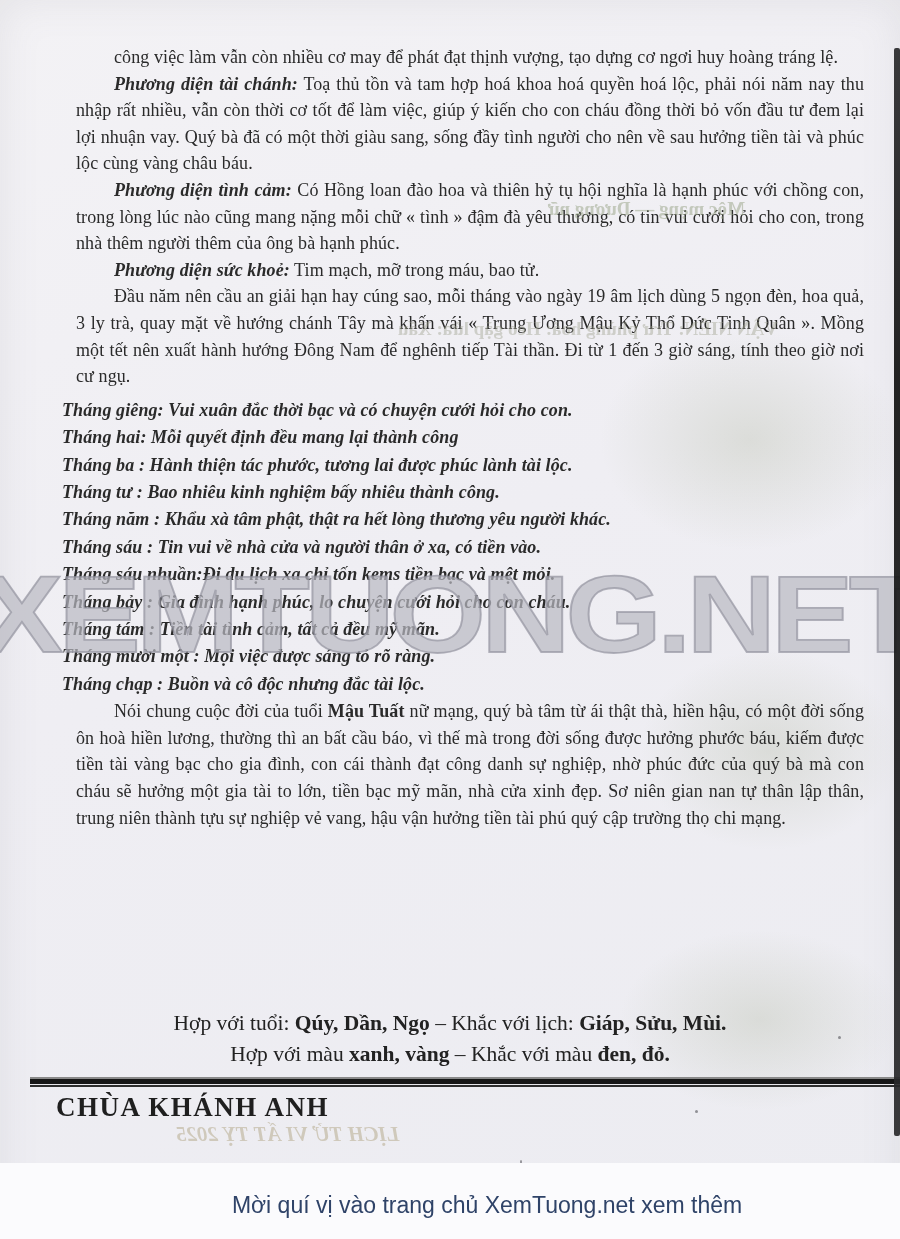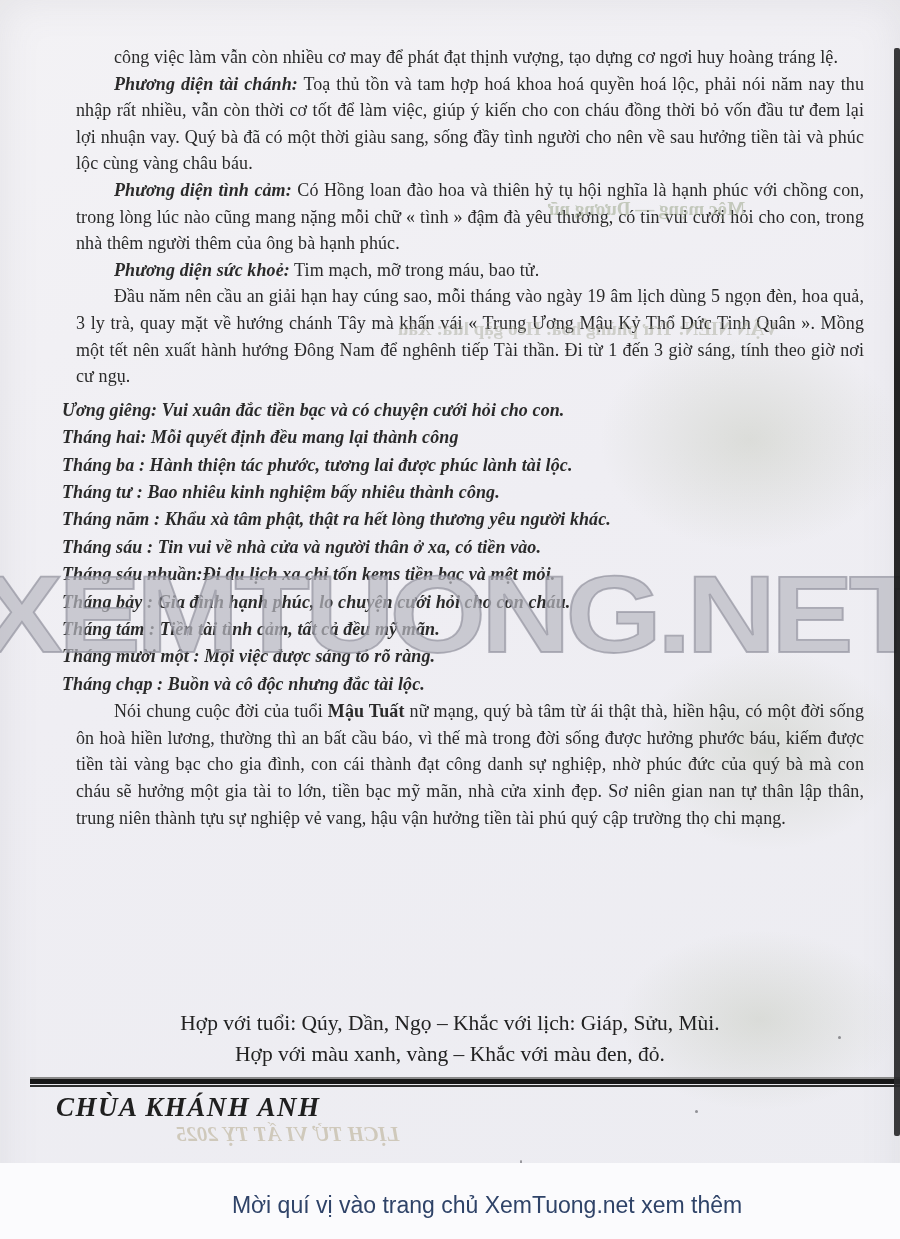--- a/index.html
+++ b/index.html
@@ -16,28 +16,28 @@
   }
   .text-col p{margin:0;text-indent:38px;}
   .sec-label{font-weight:bold;font-style:italic;}
   .months{margin:7px 0 0 -14px;text-align:left;}
   .month-line{font-weight:bold;font-style:italic;line-height:27.4px;text-indent:0 !important;}
   .summary{margin-top:15px;}
   .compat{
     position:absolute;top:1008px;left:0;width:100%;text-align:center;
     font-size:21.5px;line-height:31px;color:#222;
   }
-  .compat b{font-weight:normal;}
+  .compat b{font-weight:bold;}
   .rule{
     position:absolute;top:1077px;left:30px;right:0;height:10px;
     background:linear-gradient(#8a8a8a 0 2px,#161616 2px 7px,#e7e6ea 7px 8px,#2e2e2e 8px 10px);
   }
   .temple{
     position:absolute;top:1092px;left:56px;
-    font-style:italic;font-weight:bold;font-size:27px;letter-spacing:1.5px;color:#1f1f1f;
+    font-weight:bold;font-size:27px;letter-spacing:1.5px;color:#1f1f1f;
   }
   .watermark{
     position:absolute;top:552px;left:50%;
     transform:translateX(-50%) scaleY(0.88);transform-origin:top center;
     font-family:"Liberation Sans",sans-serif;font-weight:bold;font-size:124px;
     letter-spacing:-5px;white-space:nowrap;
     color:rgba(212,212,220,0.5);
     -webkit-text-stroke:2px rgba(145,145,156,0.65);
     text-shadow:0 0 1px rgba(120,120,130,0.4);
     z-index:6;pointer-events:none;
@@ -93,21 +93,21 @@
       <span class="sec-label">Phương diện tình cảm:</span><span> Có Hồng loan đào hoa và thiên hỷ tụ hội nghĩa là hạnh phúc với chồng con, trong lòng lúc nào cũng mang nặng mỗi chữ « tình » đậm đà yêu thương, có tin vui cưới hỏi cho con, trong nhà thêm người thêm của ông bà hạnh phúc.</span>
     </p>
 
     <p>
       <span class="sec-label">Phương diện sức khoẻ:</span><span> Tim mạch, mỡ trong máu, bao tử.</span>
     </p>
 
     <p><span>Đầu năm nên cầu an giải hạn hay cúng sao, mỗi tháng vào ngày 19 âm lịch dùng 5 ngọn đèn, hoa quả, 3 ly trà, quay mặt về hướng chánh Tây mà khấn vái « Trung Ương Mậu Kỷ Thổ Dức Tinh Quân ». Mồng một tết nên xuất hành hướng Đông Nam để nghênh tiếp Tài thần. Đi từ 1 đến 3 giờ sáng, tính theo giờ nơi cư ngụ.</span></p>
 
     <div class="months">
-      <p class="month-line">Ương giêng: Vui xuân đắc tiền bạc và có chuyện cưới hỏi cho con.</p>
+      <p class="month-line">Tháng giêng: Vui xuân đắc thời bạc và có chuyện cưới hỏi cho con.</p>
       <p class="month-line">Tháng hai: Mỗi quyết định đều mang lại thành công</p>
       <p class="month-line">Tháng ba : Hành thiện tác phước, tương lai được phúc lành tài lộc.</p>
       <p class="month-line">Tháng tư : Bao nhiêu kinh nghiệm bấy nhiêu thành công.</p>
       <p class="month-line">Tháng năm : Khẩu xà tâm phật, thật ra hết lòng thương yêu người khác.</p>
       <p class="month-line">Tháng sáu : Tin vui về nhà cửa và người thân ở xa, có tiền vào.</p>
       <p class="month-line">Tháng sáu nhuần:Đi du lịch xa chỉ tốn kems tiền bạc và mệt mỏi.</p>
       <p class="month-line">Tháng bảy : Gia đình hạnh phúc, lo chuyện cưới hỏi cho con cháu.</p>
       <p class="month-line">Tháng tám : Tiền tài tình cảm, tất cả đều mỹ mãn.</p>
       <p class="month-line">Tháng mười một : Mọi việc được sáng tỏ rõ ràng.</p>
       <p class="month-line">Tháng chạp : Buồn và cô độc nhưng đắc tài lộc.</p>

